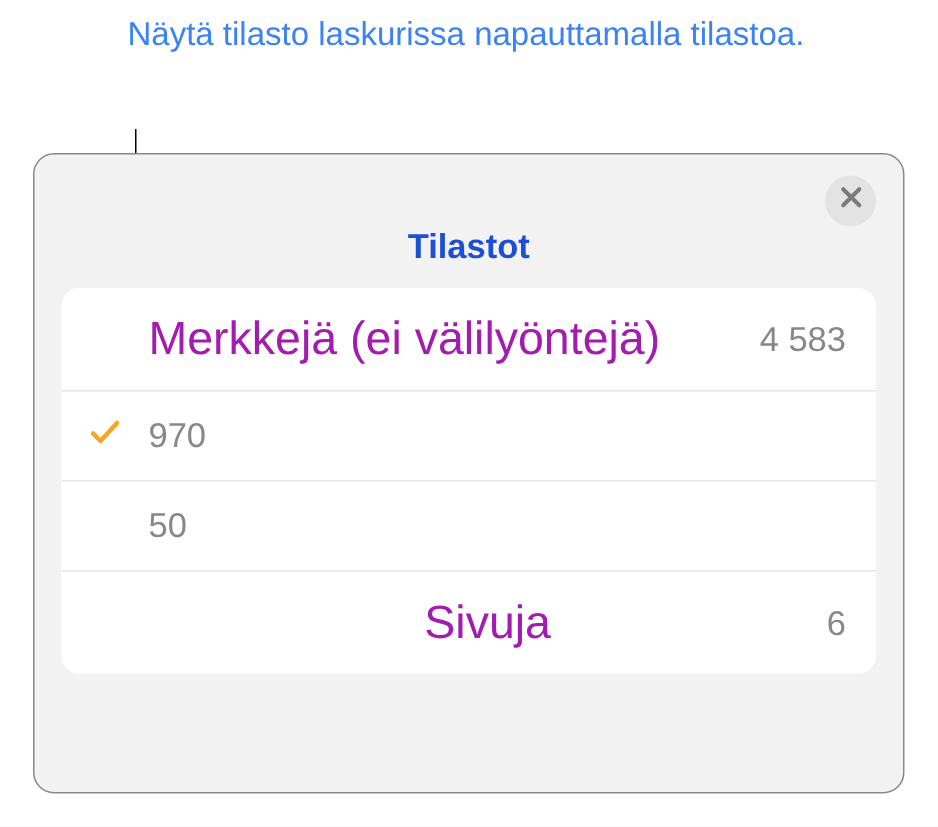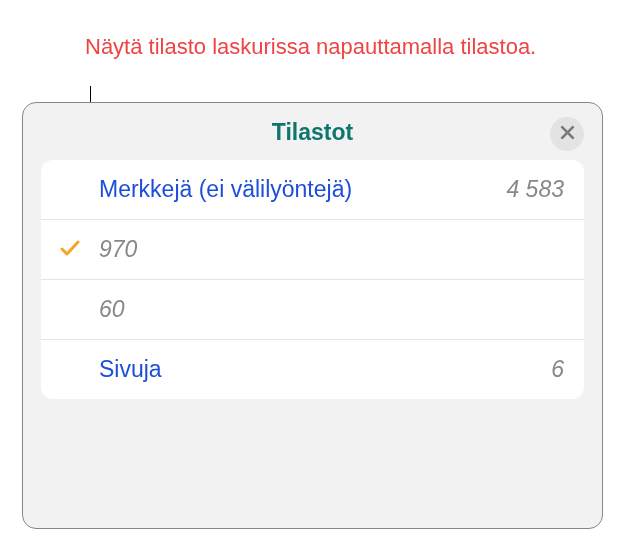--- a/index.html
+++ b/index.html
@@ -9,25 +9,25 @@
     }
     body {
       font-family: -apple-system, BlinkMacSystemFont, "Helvetica Neue", Arial, sans-serif;
       background: #fff;
       width: 625px;
       height: 551px;
       position: relative;
     }
     .callout {
       position: absolute;
-      top: 32px;
+      top: 8px;
       left: 85px;
       font-size: 22px;
       line-height: 1.35;
-      color: #ef4444;
+      color: #3b82f6;
     }
     .callout-line {
       position: absolute;
       border-left: 1px solid #000;
       left: 90px;
       top: 86px;
       height: 260px;
       width: 1px;
     }
     .popover {
@@ -42,21 +42,22 @@
       overflow: hidden;
     }
     .popover-header {
       position: relative;
       text-align: center;
       padding: 16px 0 14px 0;
     }
     .popover-title {
       font-size: 23px;
       font-weight: 600;
-      color: #0f766e;
+      color: #1d4ed8;
+      margin-top: 32px;
     }
     .close-btn {
       position: absolute;
       right: 18px;
       top: 14px;
       width: 34px;
       height: 34px;
       border-radius: 50%;
       background: #e3e3e3;
       display: flex;
@@ -76,40 +77,40 @@
     }
     .row {
       display: flex;
       align-items: center;
       padding: 16px 20px 16px 0;
       border-bottom: 1px solid #e5e5e5;
       cursor: pointer;
     }
     .row:last-child {
       border-bottom: none;
+      text-align: center;
     }
     .check-col {
       width: 58px;
       display: flex;
       justify-content: center;
       align-items: center;
     }
     .check-col svg {
       width: 22px;
       height: 22px;
     }
     .label {
       flex: 1;
-      font-size: 23px;
-      color: #1d4ed8;
+      font-size: 31px;
+      color: #a21caf;
     }
     .value {
       font-size: 23px;
       color: #888;
-      font-style: italic;
     }
   </style>
 </head>
 <body>
 
 <div class="callout">Näytä tilasto laskurissa napauttamalla tilastoa.</div>
 <div class="callout-line"></div>
 
 <div class="popover">
   <div class="popover-header">
@@ -135,21 +136,21 @@
         <span>
           <svg viewBox="0 0 22 22" fill="none" stroke="#f5a623" stroke-width="3" stroke-linecap="round" stroke-linejoin="round">
             <polyline points="3,12 8,17 19,5"></polyline>
           </svg>
         </span>
       </div>
       <div class="value">970</div>
     </div>
     <div class="row">
       <div class="check-col"></div>
-      <div class="value">60</div>
+      <div class="value">50</div>
     </div>
     <div class="row">
       <div class="check-col"></div>
       <div class="label">Sivuja</div>
       <div class="value">6</div>
     </div>
   </div>
 </div>
 
 </body></html>

